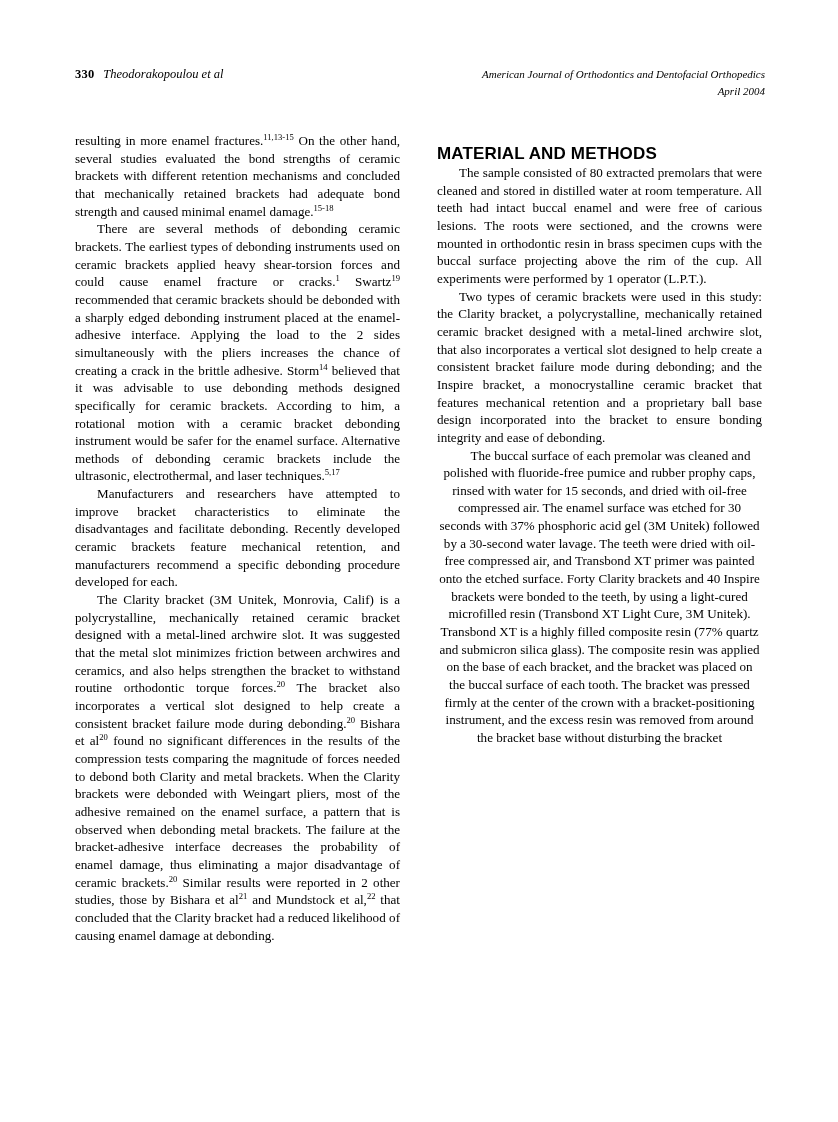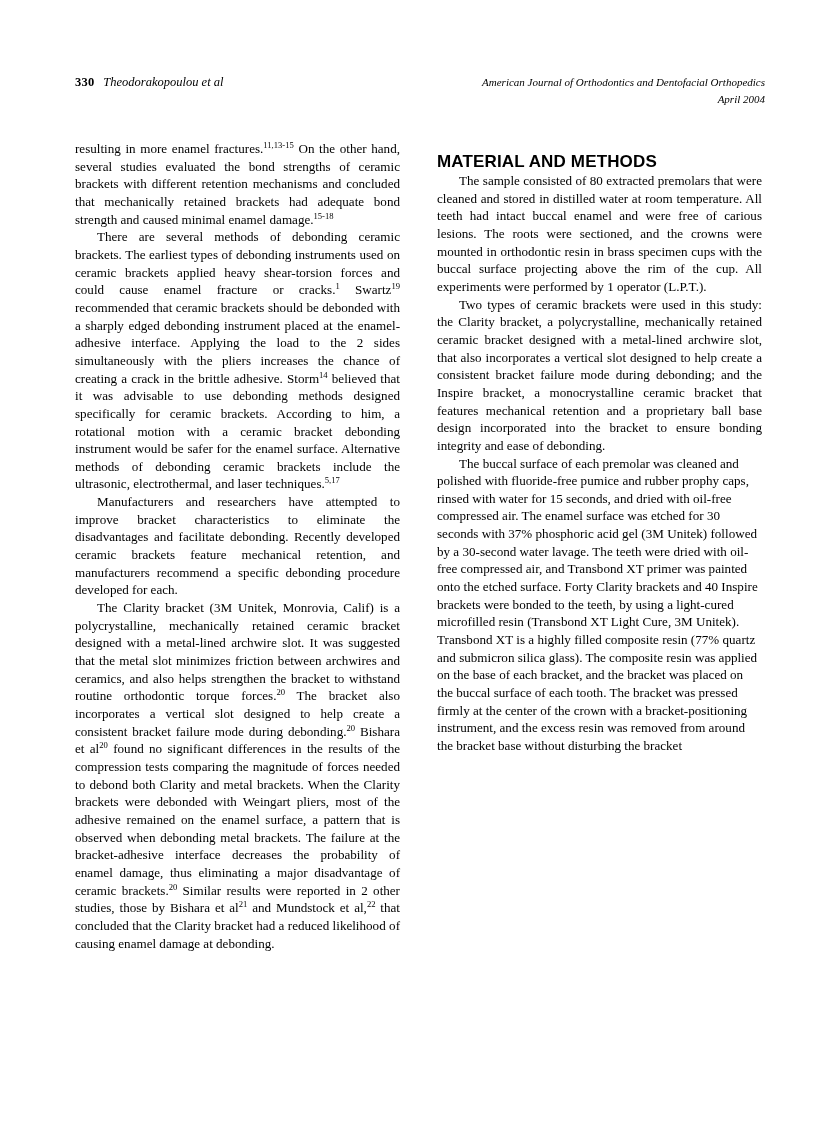--- a/index.html
+++ b/index.html
@@ -11,21 +11,21 @@
     width: 838px;
     height: 1122px;
     position: relative;
     font-family: "Liberation Serif", "DejaVu Serif", serif;
     color: #000000;
     overflow: hidden;
   }
 
   .page {
     position: absolute;
-    left: 0; top: 16px;
+    left: 0; top: 8px;
     width: 838px;
     height: 1074px;
     background: #ffffff;
   }
 
   
   .runninghead {
     position: absolute;
     left: 75px;
     top: 58px;
@@ -76,21 +76,21 @@
   }
   .col-left  { left: 75px; }
   .col-right { left: 437px; }
 
   .col p {
     margin: 0;
     text-indent: 22px;
     text-align: justify;
   }
   .col p.noindent { text-indent: 0; }
-  .col p.lastline-left { text-align: left; }
+  .col p.lastline-left { text-align: center; }
 
   h2.section {
     font-family: "Liberation Sans", "DejaVu Sans", sans-serif;
     font-size: 17px;
     font-weight: bold;
     letter-spacing: 0.15px;
     margin: 14px 0 2px 0;
     text-align: left;
     line-height: 16px;
   }

